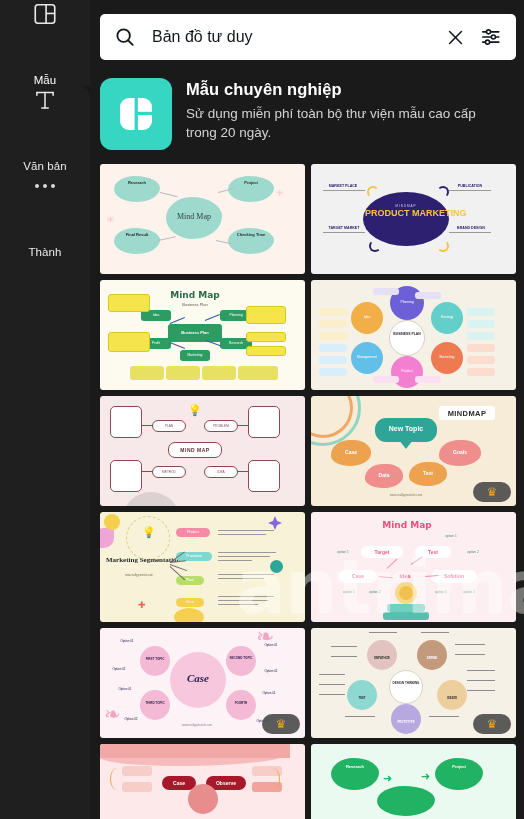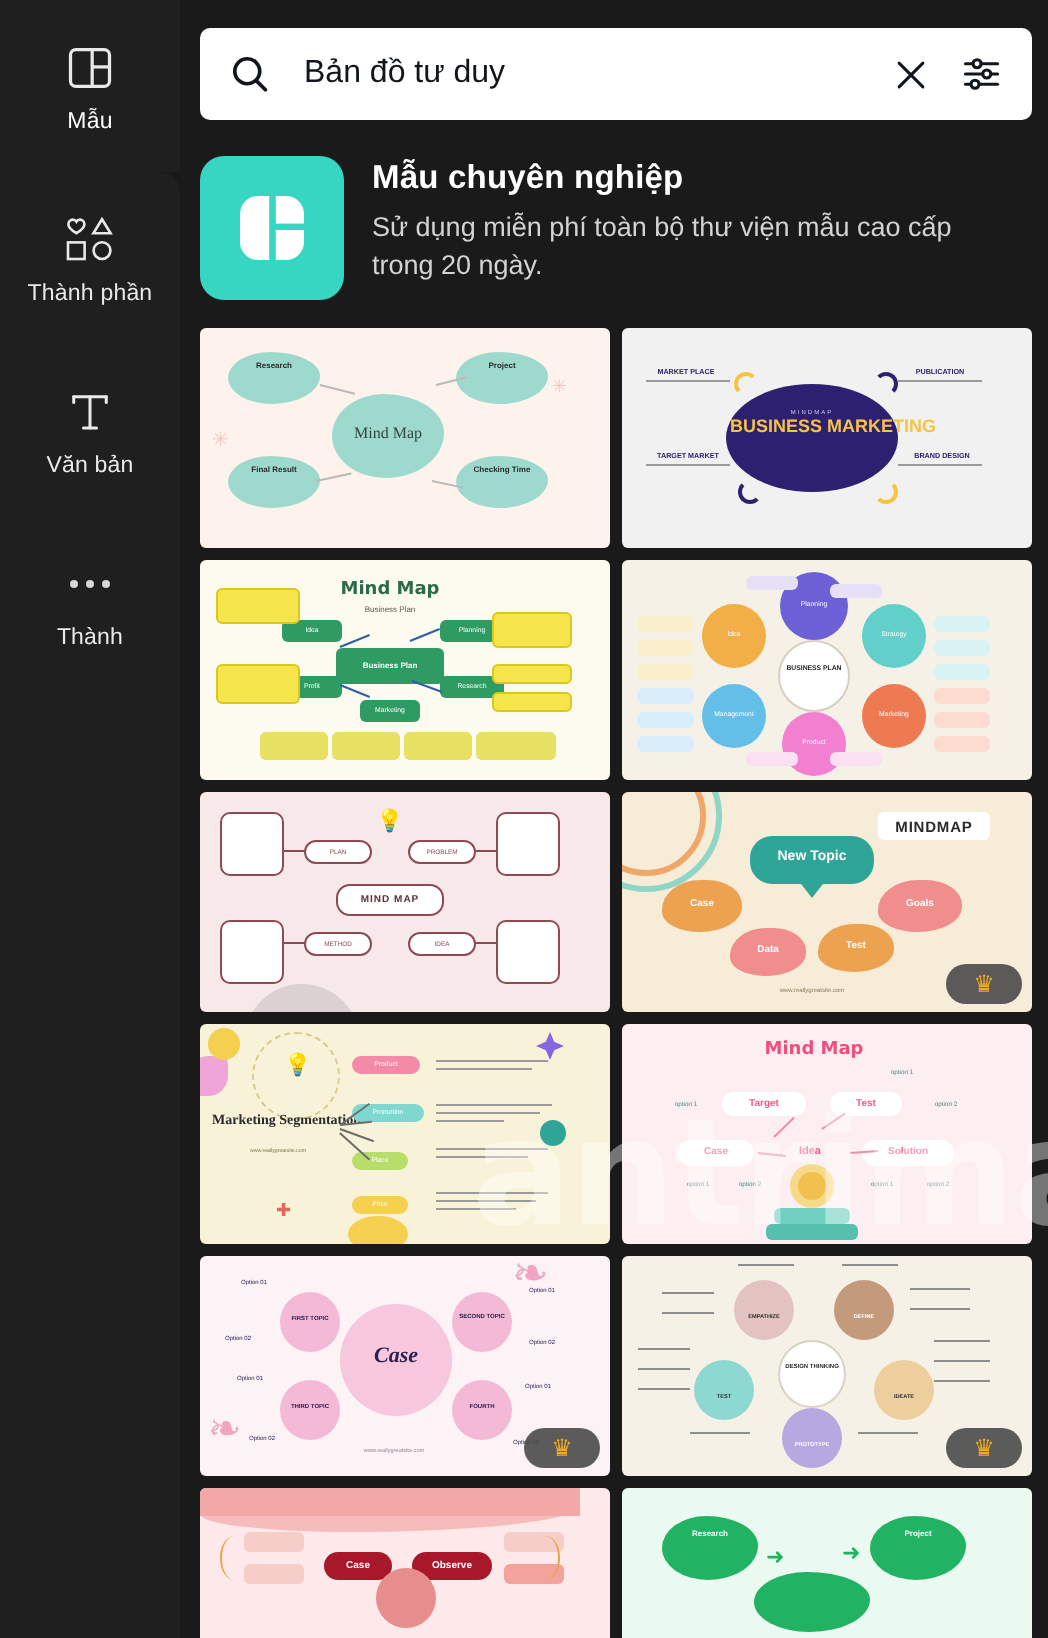--- a/index.html
+++ b/index.html
@@ -14,21 +14,21 @@
   
   .sidebar {
     width: 90px; height: 819px;
     background: #181818;
     flex: 0 0 90px;
     position: relative;
   }
   .side-item {
     width: 90px; height: 86px;
     display: flex; flex-direction: column;
-    align-items: center; justify-content: center;
+    align-items: center; justify-content: space-between;
     gap: 7px; cursor: pointer; position: relative;
   }
   .side-item.active { background: #1f1f1f; }
   .side-item .ico {
     width: 28px; height: 28px;
     display: flex; align-items: center; justify-content: center;
     color: #e9e9ea;
   }
   .side-label {
     font-size: 11.5px; color: #e9e9ea; letter-spacing: .1px;
@@ -123,31 +123,20 @@
         <svg width="26" height="26" viewBox="0 0 24 24" fill="none" stroke="#e9e9ea" stroke-width="1.5">
           <rect x="3" y="3.5" width="18" height="17" rx="2.5"></rect>
           <line x1="13" y1="3.5" x2="13" y2="20.5"></line>
           <line x1="13" y1="11.5" x2="21" y2="11.5"></line>
         </svg>
       </span>
       <span class="side-label">Mẫu</span>
     </div>
 
     <div class="side-rest">
-      <div class="side-item">
-        <span class="ico">
-          <svg width="28" height="26" viewBox="0 0 28 26" fill="none" stroke="#e9e9ea" stroke-width="1.3">
-            <path d="M3.2 5.1c0-1.4 1.1-2.3 2.2-2.3 .9 0 1.5 .5 1.8 1 .3-.5 .9-1 1.8-1 1.1 0 2.2 .9 2.2 2.3 0 2-3 3.9-4 4.5-1-0.6-4-2.5-4-4.5z"></path>
-            <path d="M20 2.6 L24.3 9.6 H15.7 Z"></path>
-            <rect x="3" y="14.2" width="8.3" height="8.3"></rect>
-            <circle cx="20" cy="18.3" r="4.2"></circle>
-          </svg>
-        </span>
-        <span class="side-label">Thành phần</span>
-      </div>
 
 
       <div class="side-item">
         <span class="ico">
           <svg width="26" height="26" viewBox="0 0 24 24" fill="none" stroke="#e9e9ea" stroke-width="1.4" stroke-linecap="round">
             <line x1="4.5" y1="5" x2="19.5" y2="5"></line>
             <line x1="4.5" y1="5" x2="4.5" y2="7.6"></line>
             <line x1="19.5" y1="5" x2="19.5" y2="7.6"></line>
             <line x1="12" y1="5" x2="12" y2="19.4"></line>
             <line x1="9" y1="19.4" x2="15" y2="19.4"></line>
@@ -233,21 +222,21 @@
           <div class="ln" style="left:116px;top:76px;width:16px;transform:rotate(12deg);background:#b9b9b9"></div>
           <div class="n" style="left:6px;top:50px;color:#f7c7c3;font-size:10px">✳</div>
           <div class="n" style="left:176px;top:24px;color:#f7c7c3;font-size:9px">✳</div>
         </div>
       </div>
 
       <div class="thumb">
         <div class="canvas" style="background:#f1f1f1">
           <div class="circ" style="left:52px;top:28px;width:86px;height:54px;border-radius:50%;background:#2e2070"></div>
           <div class="ttl" style="left:52px;top:40px;width:86px;text-align:center;font-size:3px;color:#d8cff5;letter-spacing:1px">MINDMAP</div>
-          <div class="ttl" style="left:54px;top:45px;width:82px;text-align:center;font-size:9px;font-weight:bold;color:#f6c343;line-height:1.05">BUSINESS MARKETING</div>
+          <div class="ttl" style="left:54px;top:45px;width:82px;text-align:center;font-size:9px;font-weight:bold;color:#f6c343;line-height:1.05">PRODUCT MARKETING</div>
           <div class="lbl" style="left:8px;top:20px;width:48px;font-weight:bold;font-size:3.6px;color:#2e2070">MARKET PLACE</div>
           <div class="lbl" style="left:134px;top:20px;width:50px;font-weight:bold;font-size:3.6px;color:#2e2070">PUBLICATION</div>
           <div class="lbl" style="left:8px;top:62px;width:50px;font-weight:bold;font-size:3.6px;color:#2e2070">TARGET MARKET</div>
           <div class="lbl" style="left:134px;top:62px;width:52px;font-weight:bold;font-size:3.6px;color:#2e2070">BRAND DESIGN</div>
           <div class="n" style="left:12px;top:26px;width:42px;height:14px;border-top:.6px solid #9a9a9a"></div>
           <div class="n" style="left:138px;top:26px;width:42px;height:14px;border-top:.6px solid #9a9a9a"></div>
           <div class="n" style="left:12px;top:68px;width:42px;height:14px;border-top:.6px solid #9a9a9a"></div>
           <div class="n" style="left:138px;top:68px;width:42px;height:14px;border-top:.6px solid #9a9a9a"></div>
           <div class="n" style="left:56px;top:22px;width:12px;height:12px;border:2px solid #f6c343;border-radius:50%;border-right-color:transparent;border-bottom-color:transparent"></div>
           <div class="n" style="left:126px;top:22px;width:12px;height:12px;border:2px solid #2e2070;border-radius:50%;border-left-color:transparent;border-bottom-color:transparent"></div>

